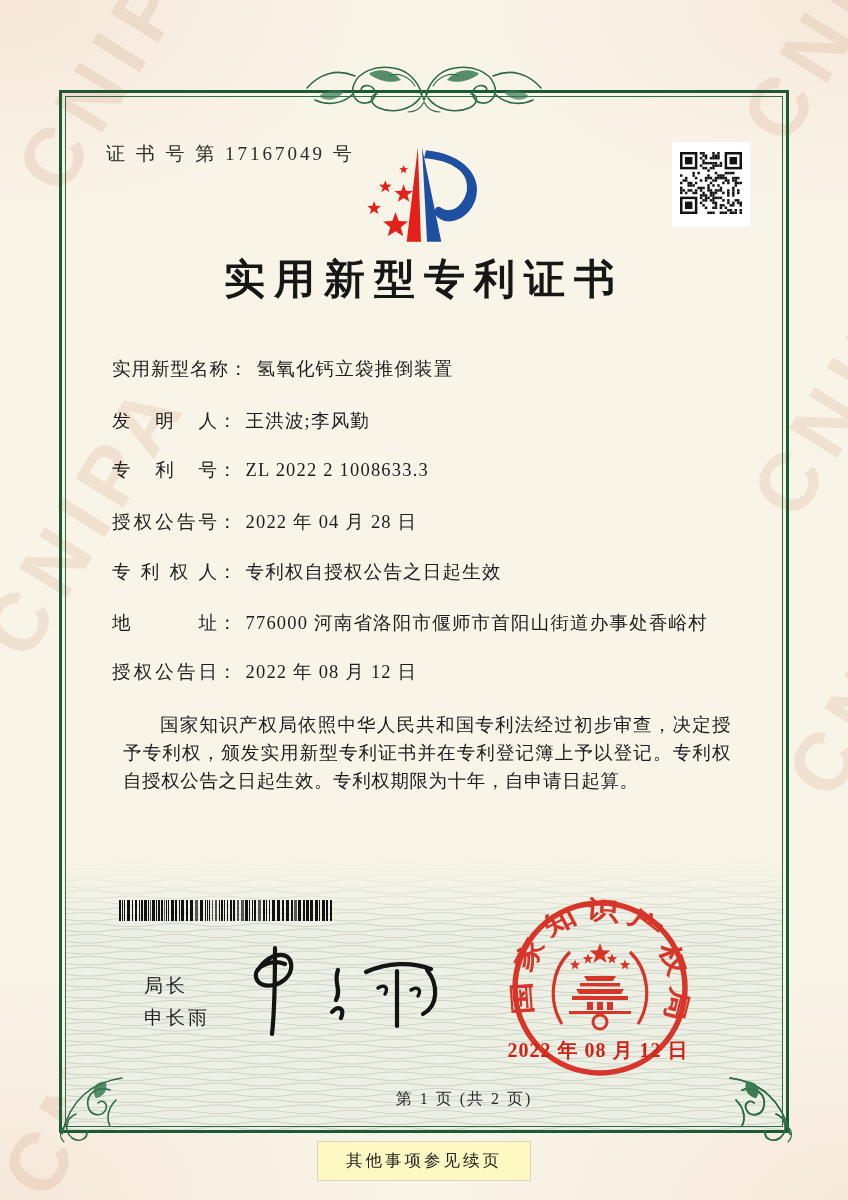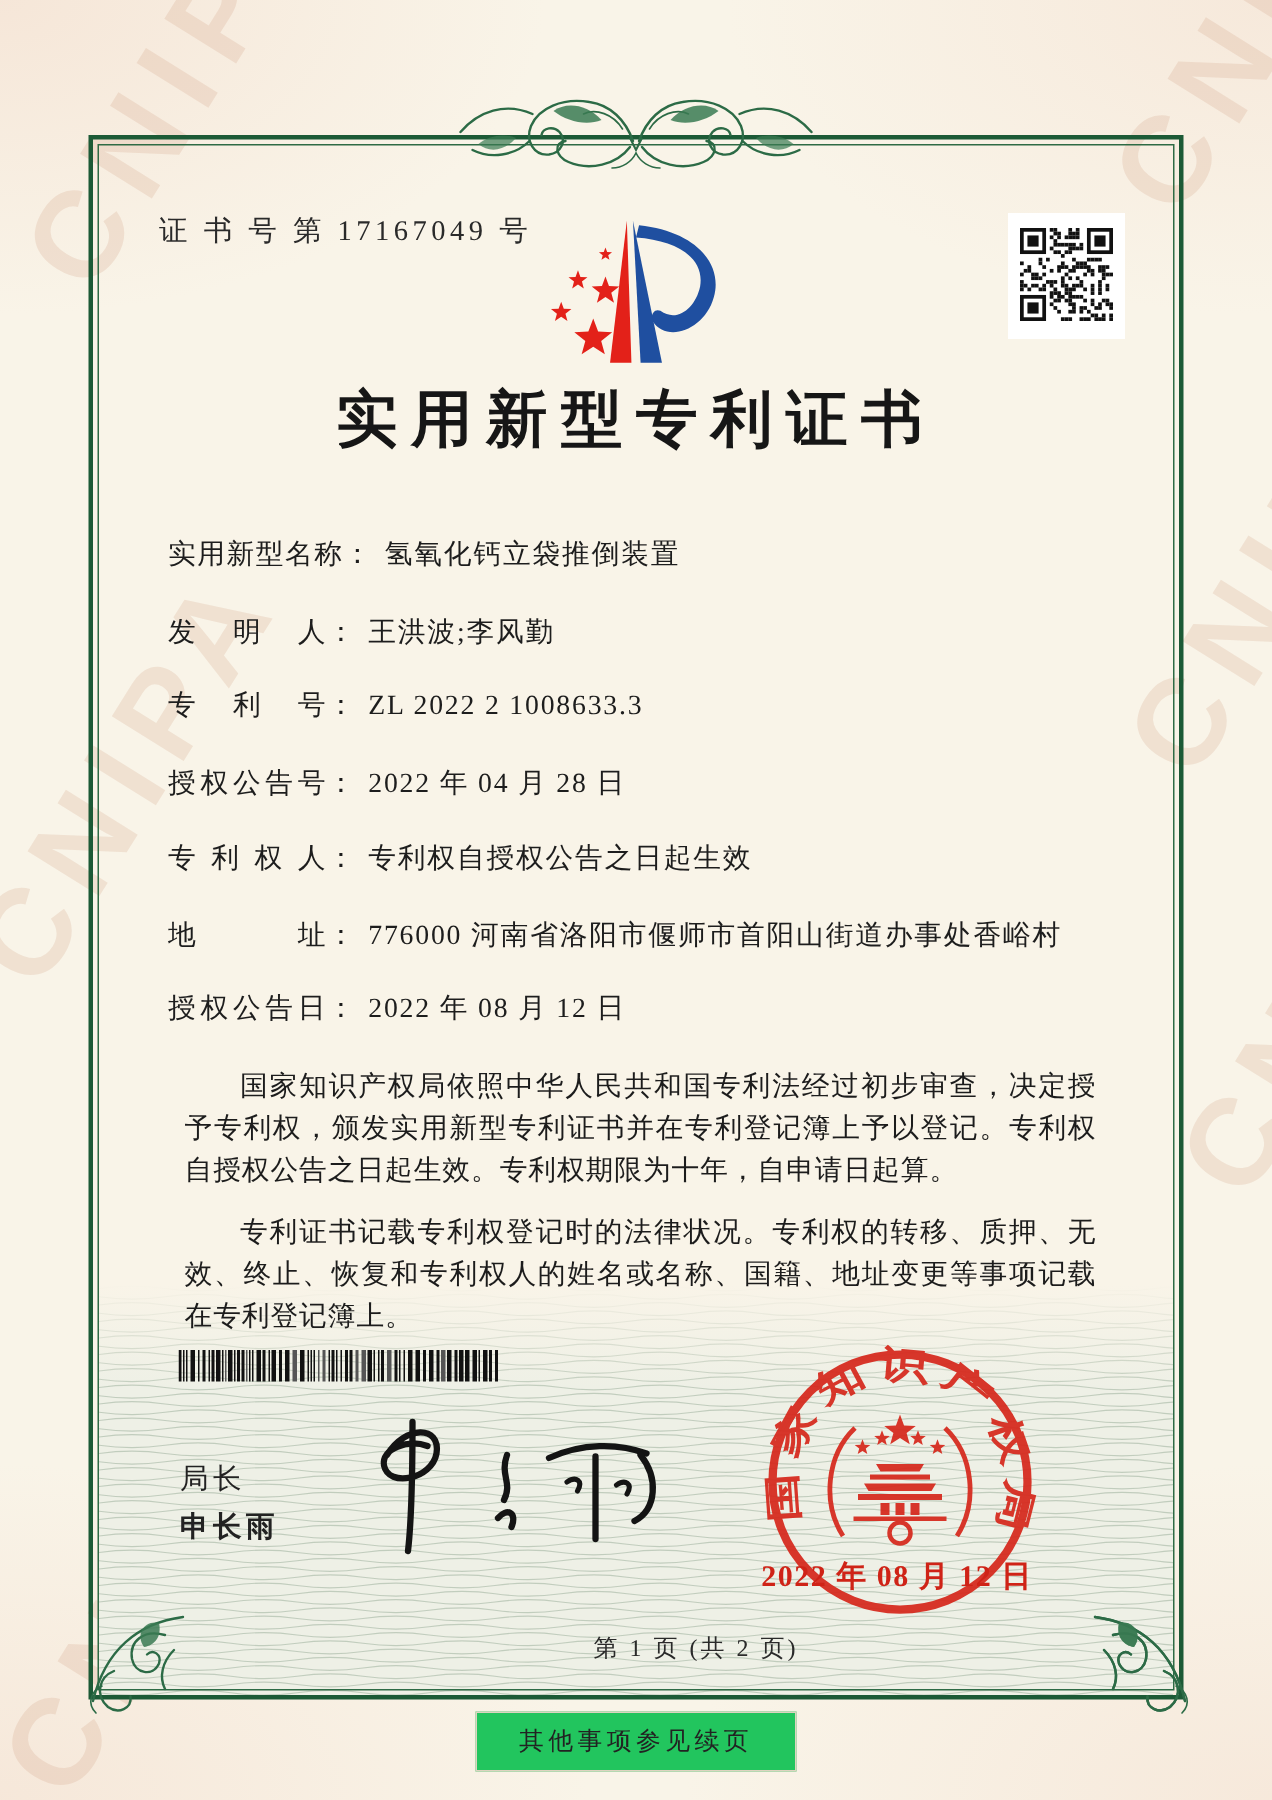--- a/index.html
+++ b/index.html
@@ -62,37 +62,37 @@
   .row .lbl.auto{width:auto;text-align:left;text-align-last:auto;}
   .row .colon{margin-right:8px;}
   .row .val{letter-spacing:1.2px;}
   .grant-no-group{position:absolute;left:343px;top:0;}
   .paras{
     position:absolute;z-index:4;left:110px;top:698px;width:634px;
     font-size:18.5px;line-height:28px;color:#1c1c1c;text-align:justify;letter-spacing:.6px;
   }
   .paras p{margin:13px;text-indent:2em;}
   .barcode{position:absolute;z-index:4;left:119px;top:900px;}
-  .director{position:absolute;z-index:4;left:120px;font-size:19px;letter-spacing:3px;color:#222;
+  .director{position:absolute;z-index:4;left:144px;font-size:19px;letter-spacing:3px;color:#222;
     font-family:"Liberation Sans","DejaVu Sans",sans-serif;}
   .director.l1{top:973px;}
-  .director.l2{top:1005px;font-weight:bold;}
+  .director.l2{top:1005px;}
   .signature{position:absolute;z-index:5;left:228px;top:940px;}
   .seal{position:absolute;z-index:5;left:505px;top:893px;}
   .seal-date{
     position:absolute;z-index:6;left:500px;top:1037px;width:196px;text-align:center;
     font-size:20px;font-weight:600;color:#cf2317;letter-spacing:1px;
   }
   .page-info{
     position:absolute;z-index:4;left:0;top:1089px;width:100%;text-align:center;
     font-size:16px;letter-spacing:2px;color:#2a2a2a;margin-left:40px;
   }
   .cont-note{
     position:absolute;z-index:4;left:50%;top:1141px;transform:translateX(-50%);
-    padding:8px 28px;border:1px solid #ddd4c0;background:#22c55e;
+    padding:8px 28px;border:1px solid #ddd4c0;background:#fef9c3;
     font-size:16.5px;letter-spacing:3px;color:#222;white-space:nowrap;
   }
 </style>
 </head>
 <body>
 
 <div class="wm" style="left:-35px;top:5px">CNIPA</div>
 <div class="wm" style="left:690px;top:-45px">CNIPA</div>
 <div class="wm" style="left:700px;top:330px">CNIPA</div>
 <div class="wm" style="left:-70px;top:470px">CNIPA</div>
@@ -417,21 +417,20 @@
 </div>
 <div class="row" style="top:610px">
   <span class="lbl">地 址</span><span class="colon">：</span><span class="val">776000 河南省洛阳市偃师市首阳山街道办事处香峪村</span>
 </div>
 <div class="row" style="top:659px">
   <span class="lbl">授权公告日</span><span class="colon">：</span><span class="val">2022 年 08 月 12 日</span>
 </div>
 
 <div class="paras">
   <p>国家知识产权局依照中华人民共和国专利法经过初步审查，决定授予专利权，颁发实用新型专利证书并在专利登记簿上予以登记。专利权自授权公告之日起生效。专利权期限为十年，自申请日起算。</p>
-  <p>专利证书记载专利权登记时的法律状况。专利权的转移、质押、无效、终止、恢复和专利权人的姓名或名称、国籍、地址变更等事项记载在专利登记簿上。</p>
 </div>
 
 <svg id="barcode" class="barcode" width="220" height="22">
     <rect x="0" y="0" width="2" height="21" fill="#111"></rect>
     <rect x="3" y="0" width="1" height="21" fill="#111"></rect>
     <rect x="5" y="0" width="1" height="21" fill="#111"></rect>
     <rect x="8" y="0" width="3" height="21" fill="#111"></rect>
     <rect x="13" y="0" width="1" height="21" fill="#111"></rect>
     <rect x="16" y="0" width="2" height="21" fill="#111"></rect>
     <rect x="20" y="0" width="1" height="21" fill="#111"></rect>

